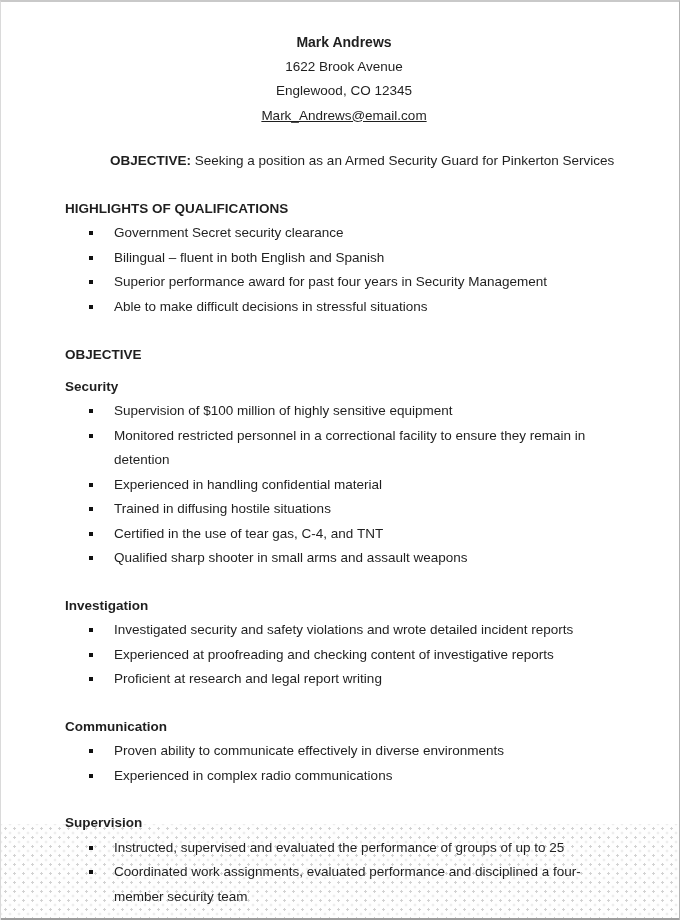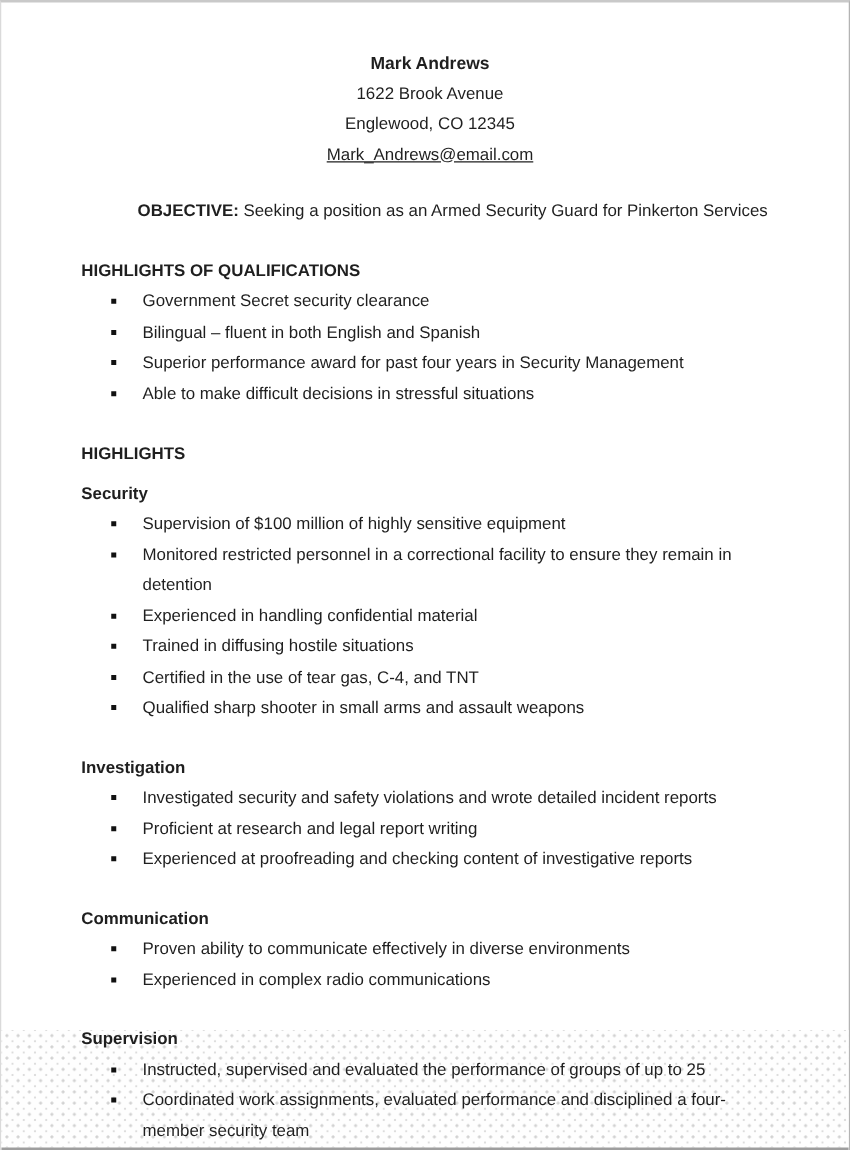--- a/index.html
+++ b/index.html
@@ -28,21 +28,21 @@
       radial-gradient(circle, #d2d2d2 1px, rgba(255,255,255,0) 1.4px),
       radial-gradient(circle, #dcdcdc 0.8px, rgba(255,255,255,0) 1.2px);
     background-size: 9px 9px, 9px 9px;
     background-position: 0 0, 4.5px 4.5px;
     border-bottom: 2px solid #9e9e9e;
     box-sizing: border-box;
   }
   .content {
     position: absolute;
     top: 0; left: 0; right: 0; bottom: 0;
-    padding: 36px 56px 0 64px;
+    padding: 28px 56px 0 64px;
     box-sizing: border-box;
   }
   .doc-header { text-align: center; }
   .doc-header .name { font-weight: bold; font-size: 14px; }
   .doc-header a {
     color: inherit;
     text-decoration: underline;
     cursor: pointer;
   }
   .objective { margin-top: 21px; margin-left: 45px; }
@@ -97,21 +97,21 @@
       <li>
           <span class="sq"></span>
           <span class="btxt">Superior performance award for past four years in Security Management</span>
         </li>
       <li>
           <span class="sq"></span>
           <span class="btxt">Able to make difficult decisions in stressful situations</span>
         </li>
     </ul>
 
-    <div class="exp-heading">HIGHLIGHTS</div>
+    <div class="exp-heading">OBJECTIVE</div>
 
     <div class="subsection first">
       <div class="sub-title">Security</div>
       <ul class="bullets">
         <li>
             <span class="sq"></span>
             <span class="btxt">Supervision of $100 million of highly sensitive equipment</span>
           </li>
         <li>
             <span class="sq"></span>
@@ -138,25 +138,25 @@
 
     <div class="subsection">
       <div class="sub-title">Investigation</div>
       <ul class="bullets">
         <li>
             <span class="sq"></span>
             <span class="btxt">Investigated security and safety violations and wrote detailed incident reports</span>
           </li>
         <li>
             <span class="sq"></span>
-            <span class="btxt">Proficient at research and legal report writing</span>
+            <span class="btxt">Experienced at proofreading and checking content of investigative reports</span>
           </li>
         <li>
             <span class="sq"></span>
-            <span class="btxt">Experienced at proofreading and checking content of investigative reports</span>
+            <span class="btxt">Proficient at research and legal report writing</span>
           </li>
       </ul>
     </div>
 
     <div class="subsection">
       <div class="sub-title">Communication</div>
       <ul class="bullets">
         <li>
             <span class="sq"></span>
             <span class="btxt">Proven ability to communicate effectively in diverse environments</span>

